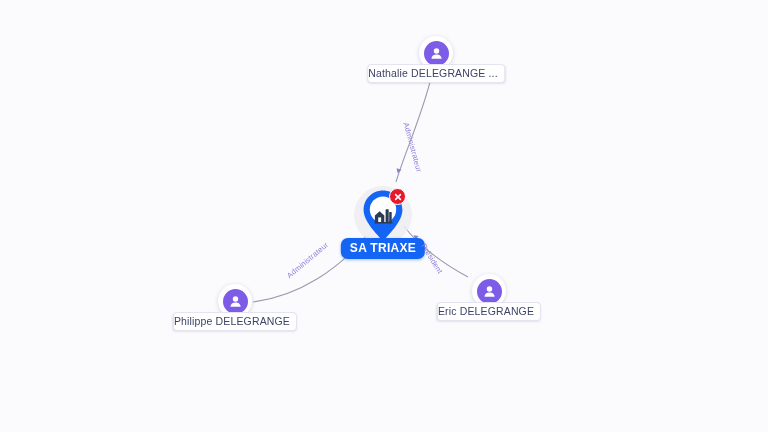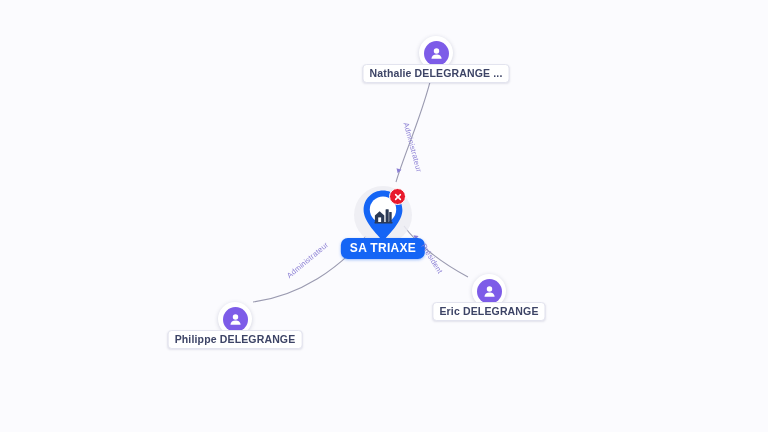--- a/index.html
+++ b/index.html
@@ -30,28 +30,27 @@
   }
   .avatar-circle svg{display:block;}
 
   .node-label{
     position:absolute;left:50%;transform:translateX(-50%);
     top:28px;
     white-space:nowrap;
     background:#ffffff;
     border:1px solid #e3e4ef;
     border-radius:4px;
-    padding:2px 6px 3px 6px;
+    padding:2px 6px 3px 0;
     font-size:10.5px;
     color:#3b4croissant;
     color:#3d4466;
     letter-spacing:.15px;
     box-shadow:0 1px 2px rgba(60,64,110,.13);
     z-index:4;
-    font-weight:bold;
   }
 
   
   .company-node{position:absolute;transform:translate(-50%,-50%);}
   .company-halo{
     position:absolute;left:50%;top:50%;
     width:58px;height:58px;margin:-29px 0 0 -29px;
     border-radius:50%;
     background:#ececf2;
     opacity:.85;
@@ -148,21 +147,21 @@
       <div class="avatar-circle">
         <svg width="15" height="15" viewBox="0 0 16 16" xmlns="http://www.w3.org/2000/svg">
           <circle cx="8" cy="5.4" r="2.9" fill="#ffffff"></circle>
           <path d="M2.6 13.6 C2.6 10.6 5.0 9.0 8 9.0 C11.0 9.0 13.4 10.6 13.4 13.6 Z" fill="#ffffff"></path>
         </svg>
       </div>
     </div>
     <div class="node-label">Nathalie DELEGRANGE ...</div>
   </div>
 
-  <div class="person-node" style="left:235px; top:319px;text-align:center;">
+  <div class="person-node" style="left:235px; top:301px;text-align:center;">
     <div class="avatar-ring">
       <div class="avatar-circle">
         <svg width="15" height="15" viewBox="0 0 16 16" xmlns="http://www.w3.org/2000/svg">
           <circle cx="8" cy="5.4" r="2.9" fill="#ffffff"></circle>
           <path d="M2.6 13.6 C2.6 10.6 5.0 9.0 8 9.0 C11.0 9.0 13.4 10.6 13.4 13.6 Z" fill="#ffffff"></path>
         </svg>
       </div>
     </div>
     <div class="node-label">Philippe DELEGRANGE</div>
   </div>

